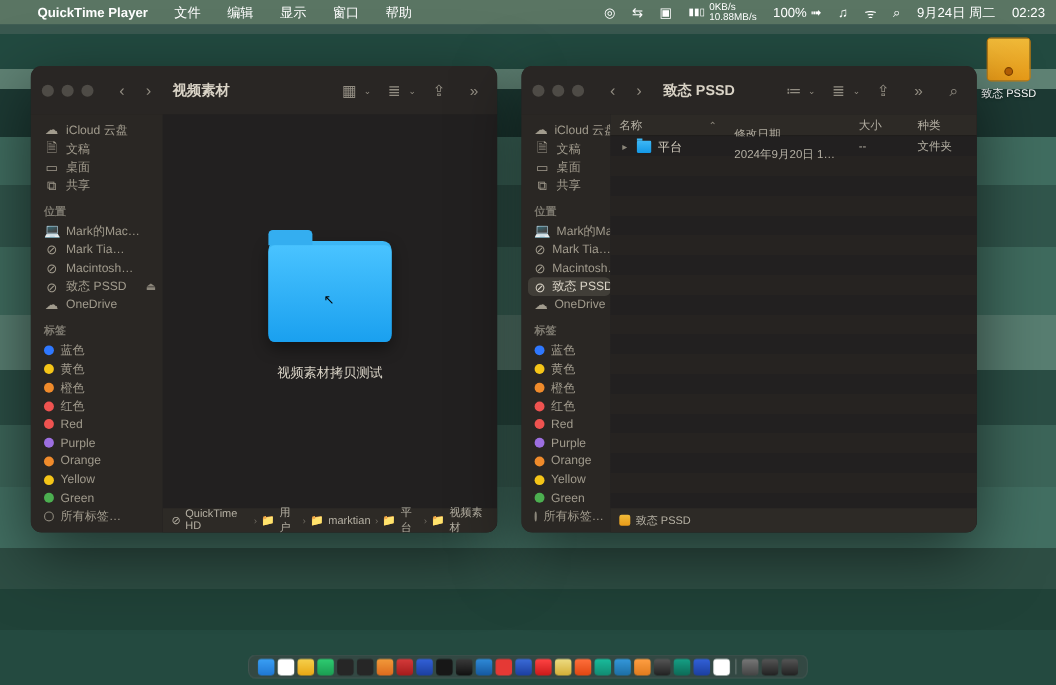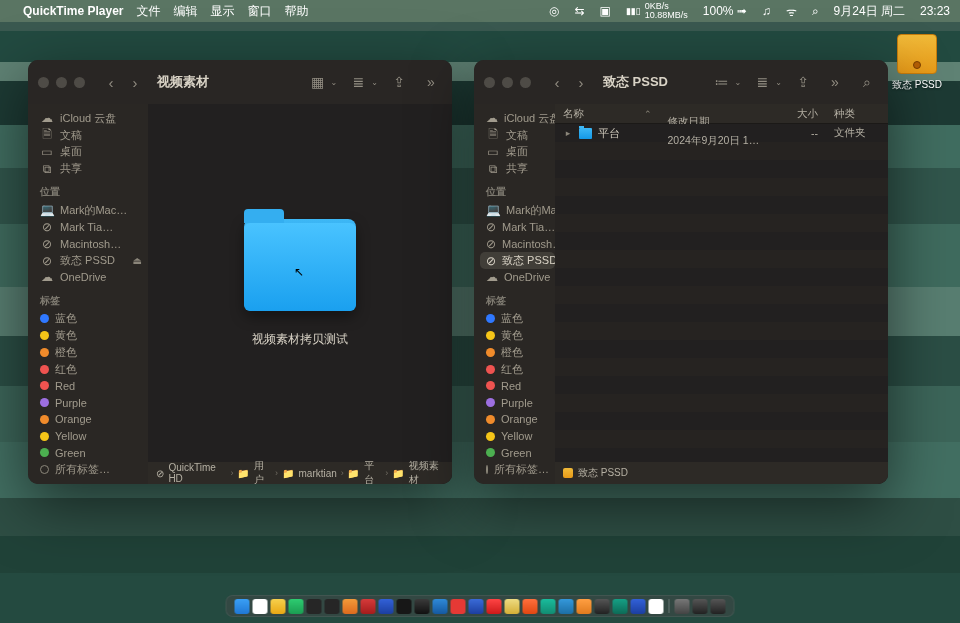--- a/index.html
+++ b/index.html
@@ -24,21 +24,21 @@
     position: relative;
   }
 
   
   .menubar {
     position: absolute; inset: 0 0 auto 0; height: 22px;
     background: #5a7563;
     display: flex; align-items: center;
     font-size: 12px; color: #fff; padding: 0 10px;
   }
-  .menubar .left, .menubar .right { display: flex; align-items: center; gap: 13px; }
+  .menubar .left, .menubar .right { display: flex; align-items: center; gap: 24px; }
   .menubar .right { margin-left: auto; gap: 15px; }
   .menubar .apple { font-size: 14px; }
   .menubar .app  { font-weight: 600; }
   .menubar .netblock { display: flex; align-items: center; gap: 4px; font-size: 9px; line-height: 9px; }
   .menubar .netblock .txt { display:flex; flex-direction:column; align-items:flex-start; }
 
   
   .desk-drive {
     position: absolute; top: 34px; right: 16px; width: 54px; text-align: center;
     color: #fff; font-size: 10px; text-shadow: 0 1px 2px rgba(0,0,0,.5);
@@ -130,21 +130,21 @@
 
   
   .listhead{
     height:20px;background:#2d2a26;display:flex;align-items:center;
     font-size:10.5px;color:#b4afa3;border-bottom:1px solid #1b1917;
   }
   .listhead>div, .row>div{ padding:0 8px; overflow:hidden;white-space:nowrap;text-overflow:ellipsis;}
   .col-name{flex:1 1 120px;min-width:0; display:flex;align-items:center;gap:6px;}
   .col-name .sort{margin-left:auto;font-size:9px;color:#8b867a;}
   .col-date{width:130px;margin-top:16px;}
-  .col-size{width:60px;text-align:right;}
+  .col-size{width:60px;}
   .col-kind{width:70px;}
 
   .rows{flex:1; overflow:hidden;
     background:repeating-linear-gradient(#222020 0,#222020 18px,#262321 18px,#262321 36px);
   }
   .row{height:18px;display:flex;align-items:center;font-size:11px;color:#d2ccbe;}
   .f-ico{width:13px;height:11px;border-radius:1px;display:inline-block;}
   .f-ico.folder{background:linear-gradient(#3db7f5,#1498e6);position:relative;}
   .f-ico.folder::before{content:"";position:absolute;top:-3px;left:0;width:5px;height:3px;background:#3db7f5;border-radius:1px 1px 0 0;}
   .f-ico.exe{background:linear-gradient(#f0ba39,#e79a18);}
@@ -197,21 +197,21 @@
       <span class="txt">
         <span>0KB/s</span>
         <span>10.88MB/s</span>
       </span>
     </div>
     <span>100% ➟</span>
     <span>♫</span>
     <span>ᯤ</span>
     <span>⌕</span>
     <span>9月24日 周二</span>
-    <span>23:23</span>
+    <span>02:23</span>
   </div>
 </div>
 
 <div class="desk-drive">
   <div class="glyph"></div>
   <div>致态 PSSD</div>
 </div>
 
 <div class="finder" id="winA" style="left: 28px; top: 60px; width: 424px; height: 424px;">
   <div class="toolbar">

